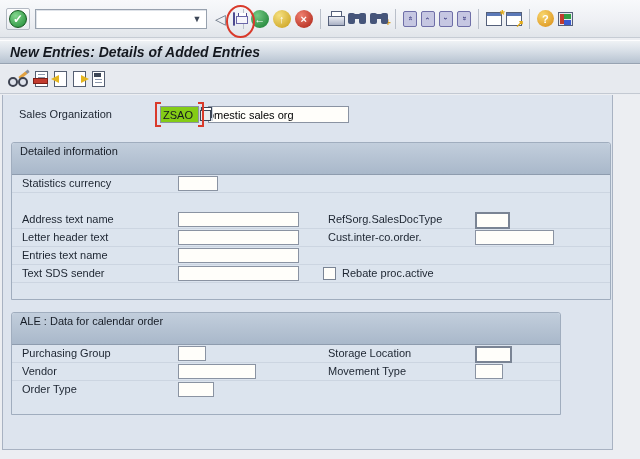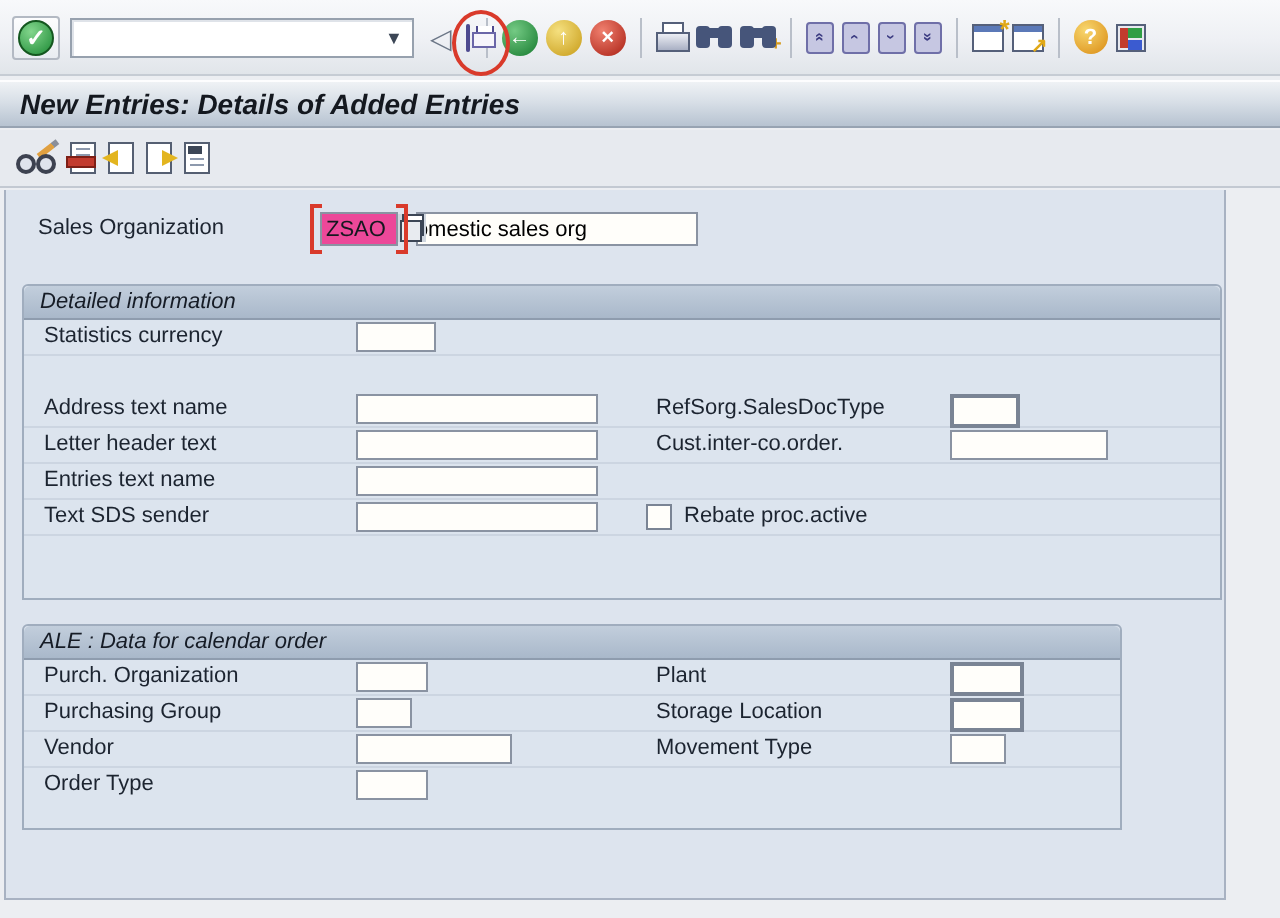--- a/index.html
+++ b/index.html
@@ -95,37 +95,37 @@
   .fin { position:absolute; top:1px; height:15px; background:#fffefa; border:1px solid #8a93a2;
     font-family:"Liberation Sans",sans-serif; font-size:11px; padding:0 2px; outline:none; }
   .fin.strong { border:2px solid #7a8494; height:17px; }
   .pos-l { left:166px; } .pos-r { left:463px; }
   .w22{width:22px;} .w28{width:28px;} .w33{width:35px;} .w36{width:36px;} .w37{width:37px;}
   .w40{width:40px;} .w77{width:78px;} .w79{width:79px;} .w121{width:121px;}
 
   .salesorg-row { position:absolute; left:0; top:10px; width:611px; height:20px; }
   .salesorg-row .flabel { left:16px; top:3px; }
   .keyfield-wrap { position:absolute; left:157px; top:1px; width:39px; height:17px; }
-  .keyfield { width:39px; height:17px; background:#ec4899; border:1px solid #8a93a2; color:#14181f;
+  .keyfield { width:39px; height:17px; background:#84cc16; border:1px solid #8a93a2; color:#14181f;
     font-family:"Liberation Sans",sans-serif; font-size:11px; padding:0 2px; outline:none; }
   .hl-bracket { position:absolute; top:-4px; bottom:-4px; width:6px; pointer-events:none; z-index:40; }
   .hl-bracket.l { left:-5px; border:2px solid #d93a2b; border-right:none; }
   .hl-bracket.b-r { right:-5px; border:2px solid #d93a2b; border-left:none; }
   .icon-copy { position:absolute; left:196px; top:2px; width:14px; height:14px; background:#cfd6df; z-index:5; }
   .icon-copy::before { content:""; position:absolute; right:1px; top:0; width:9px; height:9px; background:#fff; border:1px solid #3c4656; }
   .icon-copy::after { content:""; position:absolute; left:1px; bottom:0; width:9px; height:9px; background:#e8ebf0; border:1px solid #3c4656; }
   .descfield { position:absolute; left:205px; top:1px; width:141px; height:17px; background:#fffefa;
     border:1px solid #8a93a2; font-family:"Liberation Sans",sans-serif; font-size:11px; padding:0 2px;
     text-indent:-11px; outline:none; }
 
   .groupbox { position:absolute; background:#dce4ee; border:1px solid #a0adbe; border-radius:3px 3px 0 0; }
   .groupbox.g1 { left:8px; top:47px; width:600px; height:158px; }
   .groupbox.g2 { left:8px; top:217px; width:550px; height:103px; }
-  .ghead { height:17px; background:linear-gradient(180deg,#c2cedc 0%,#a9b8ca 100%);
-    border-bottom:1px solid #8e9cae; border-radius:3px 3px 0 0; padding:2px 0 0 8px; color:#161c26;font-style:italic; }
+  .ghead { height:32px; background:linear-gradient(180deg,#c2cedc 0%,#a9b8ca 100%);
+    border-bottom:1px solid #8e9cae; border-radius:3px 3px 0 0; padding:2px 0 0 8px; color:#161c26; }
   .frow { position:relative; height:18px; border-bottom:1px solid #ccd5e1;text-decoration:underline; }
   .frow.nob { border-bottom:none; }
   .checkbox { position:absolute; left:311px; top:2px; width:13px; height:13px; background:#fffefa; border:1px solid #7a8494; }
   .cblabel { position:absolute; left:330px; top:2px; }
 </style>
 </head>
 <body>
 
 <div id="screen">
 
@@ -234,26 +234,20 @@
         <span class="flabel">Text SDS sender</span>
         <input class="fin pos-l w121" value="" style="">
         <span class="checkbox"></span>
         <span class="cblabel">Rebate proc.active</span>
       </div>
     </div>
 
     <div class="groupbox g2">
       <div class="ghead">ALE : Data for calendar order</div>
 
-      <div class="frow">
-        <span class="flabel">Purch. Organization</span>
-        <input class="fin pos-l w36" value="" style="">
-        <span class="flabel r">Plant</span>
-        <input class="fin strong pos-r w37" value="" style="">
-      </div>
 
       <div class="frow">
         <span class="flabel">Purchasing Group</span>
         <input class="fin pos-l w28" value="" style="">
         <span class="flabel r">Storage Location</span>
         <input class="fin strong pos-r w37" value="" style="">
       </div>
 
       <div class="frow">
         <span class="flabel">Vendor</span>

